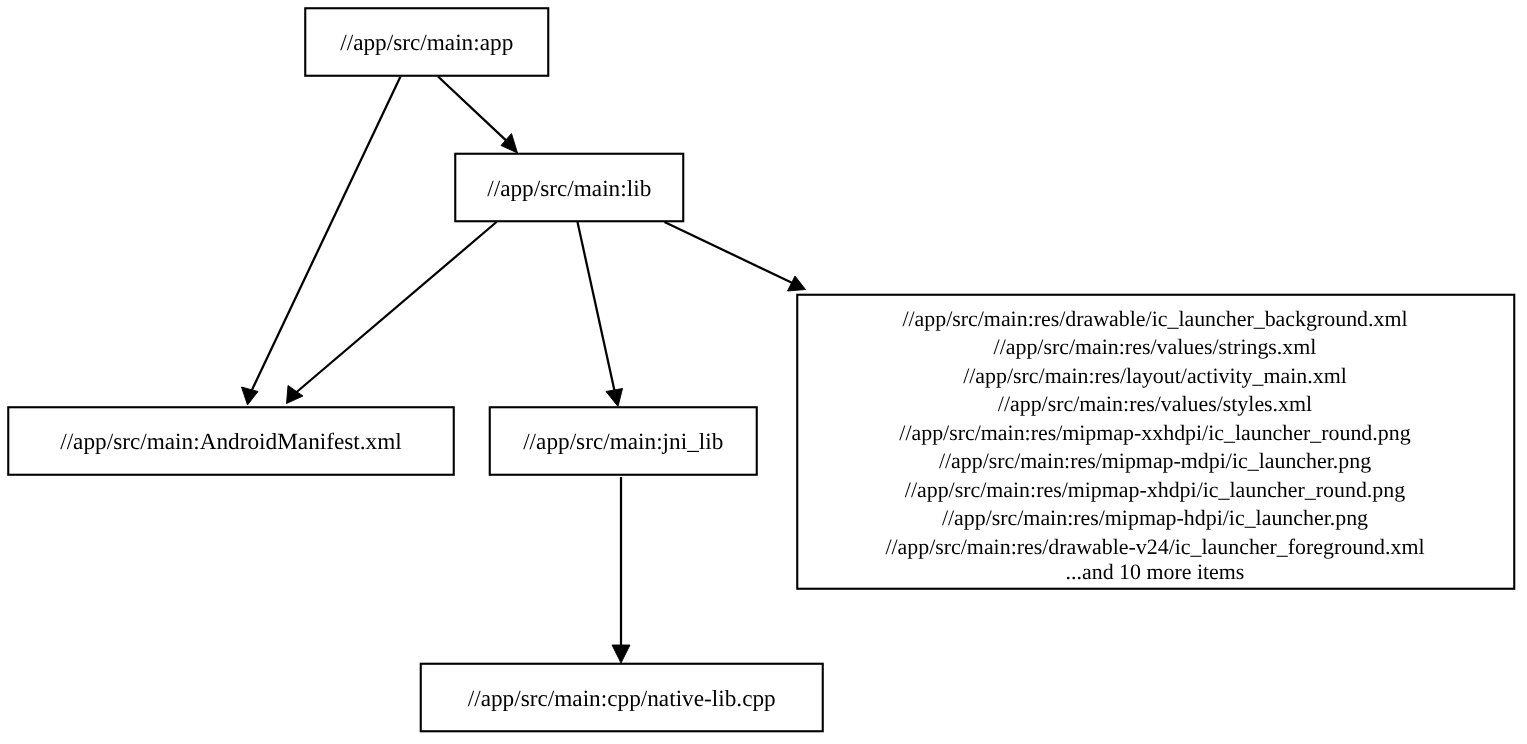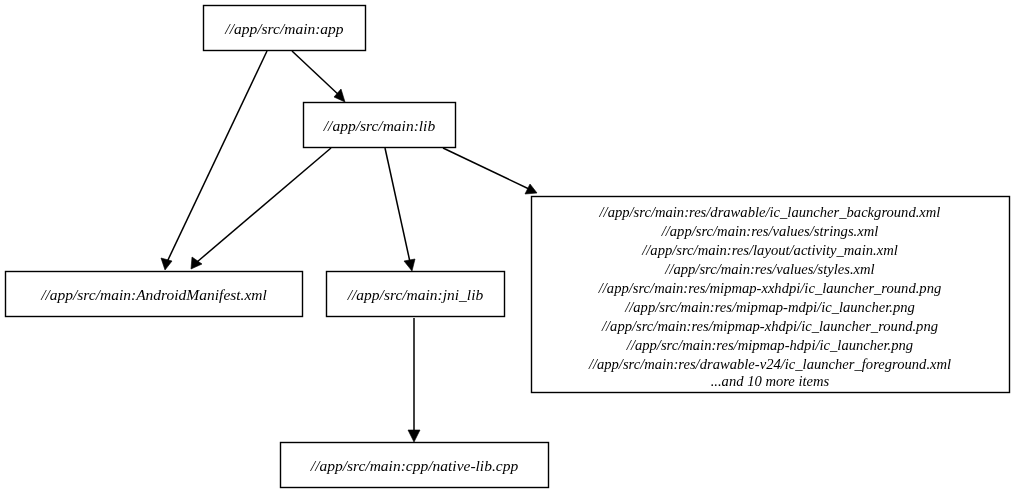--- a/index.html
+++ b/index.html
@@ -8,21 +8,20 @@
     padding: 0;
     background: #ffffff;
   }
   #graph-root {
     position: relative;
     width: 1018px;
     height: 496px;
     background: #ffffff;
     font-family: "Liberation Serif", "DejaVu Serif", serif;
     overflow: hidden;
-    font-style: italic;
   }
   svg#graph-canvas {
     display: block;
     width: 1018px;
     height: 496px;
   }
   .node-box {
     fill: #ffffff;
     stroke: #000000;
     stroke-width: 1.4;

